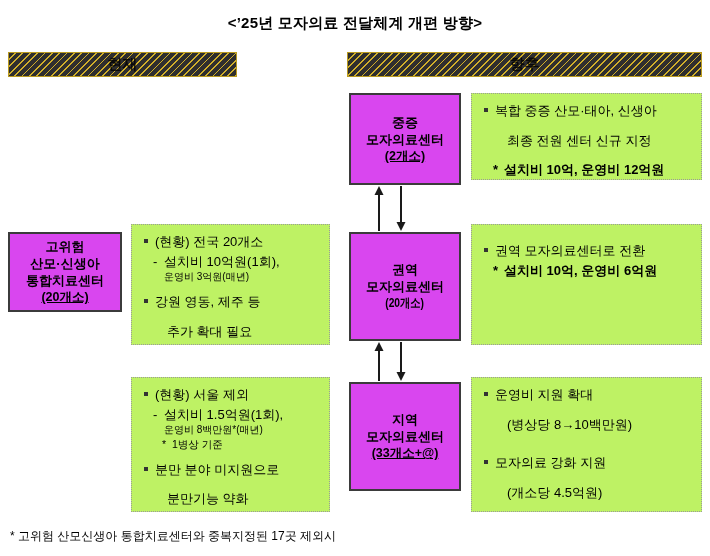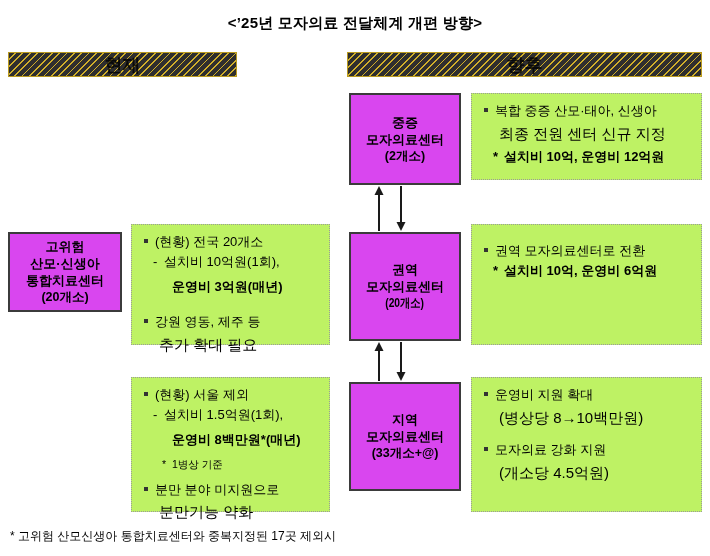--- a/index.html
+++ b/index.html
@@ -27,21 +27,21 @@
     background-color:#2b2b2b;
     background-image:repeating-linear-gradient(
        -45deg,
        #cfae2a 0px, #cfae2a 1.2px,
        #2e2e2e 1.2px, #2e2e2e 5.2px);
     border:1px solid #b99a22;
     box-sizing:border-box;
     display:flex;align-items:center;justify-content:center;
   }
   .hatchbar .redacted{
-    font-size:18px;font-weight:bold;
+    font-size:15px;font-weight:bold;
     color:#1a1a1a;
     opacity:.92;
     mix-blend-mode:multiply;
   }
   #bar-current{left:8px;top:52px;width:229px;}
   #bar-future{left:347px;top:52px;width:355px;}
 
   
   .gbox{
     position:absolute;
@@ -49,21 +49,21 @@
     border:2px solid #3b3b3b;
     box-sizing:border-box;
     display:flex;flex-direction:column;
     align-items:center;justify-content:center;
     text-align:center;
     font-weight:bold;
     font-size:13px;
     line-height:1.32;
   }
   .gbox .ln{display:block;white-space:nowrap;}
-  .gbox .cnt{font-size:12.5px;}
+  .gbox .cnt{font-size:12.5px;text-decoration:underline;}
   .squeeze{display:inline-block;transform:scaleX(.82);transform-origin:center;}
   .sup{font-size:9px;vertical-align:super;}
 
   
   .nbox{
     position:absolute;
     border:1px dotted #9a9a9a;
     box-sizing:border-box;
     background:#bef264;
     padding:8px 10px;
@@ -84,22 +84,22 @@
     padding-left:22px;
     font-size:13px;
     line-height:1.36;
     position:relative;
     margin:0;
   }
   .sub:before{
     content:"-";
     position:absolute;left:11px;top:0;
   }
-  .cont{padding-left:22px;font-size:13px;line-height:1.36;margin:8px;font-weight:bold;}
-  .cont2{padding-left:13px;font-size:15px;line-height:1.36;margin:4px;}
+  .cont{padding-left:22px;font-size:10px;line-height:1.36;margin:0;}
+  .cont2{padding-left:13px;font-size:13px;line-height:1.36;margin:12px;}
   .star{
     padding-left:22px;position:relative;
     font-size:13px;line-height:1.4;margin:1px 0 0 0;
   }
   .star:before{content:"*";position:absolute;left:11px;top:0;}
   .star.b{font-weight:bold;}
   .tiny{
     padding-left:30px;position:relative;
     font-size:10.5px;line-height:1.4;margin:0;
   }

